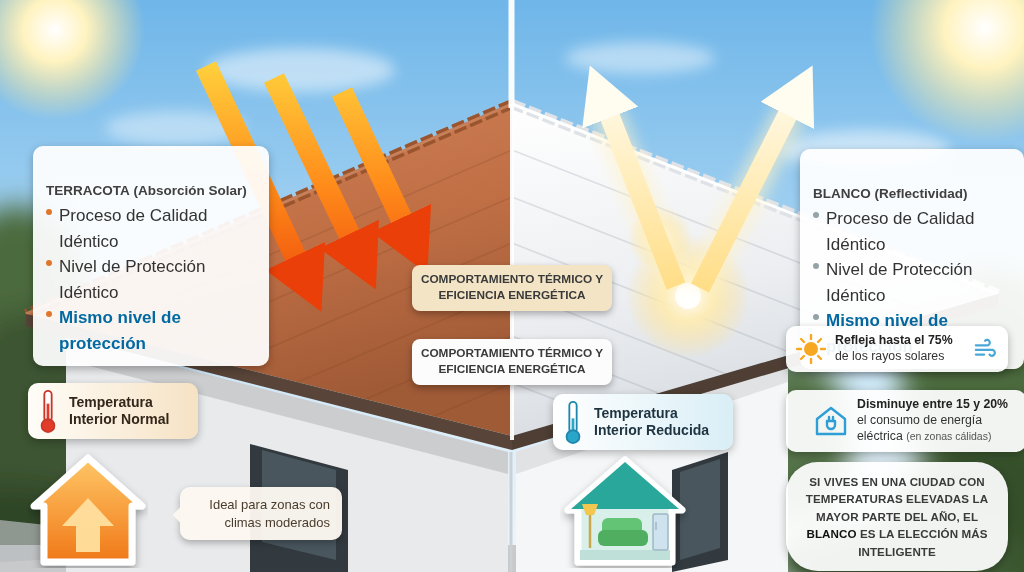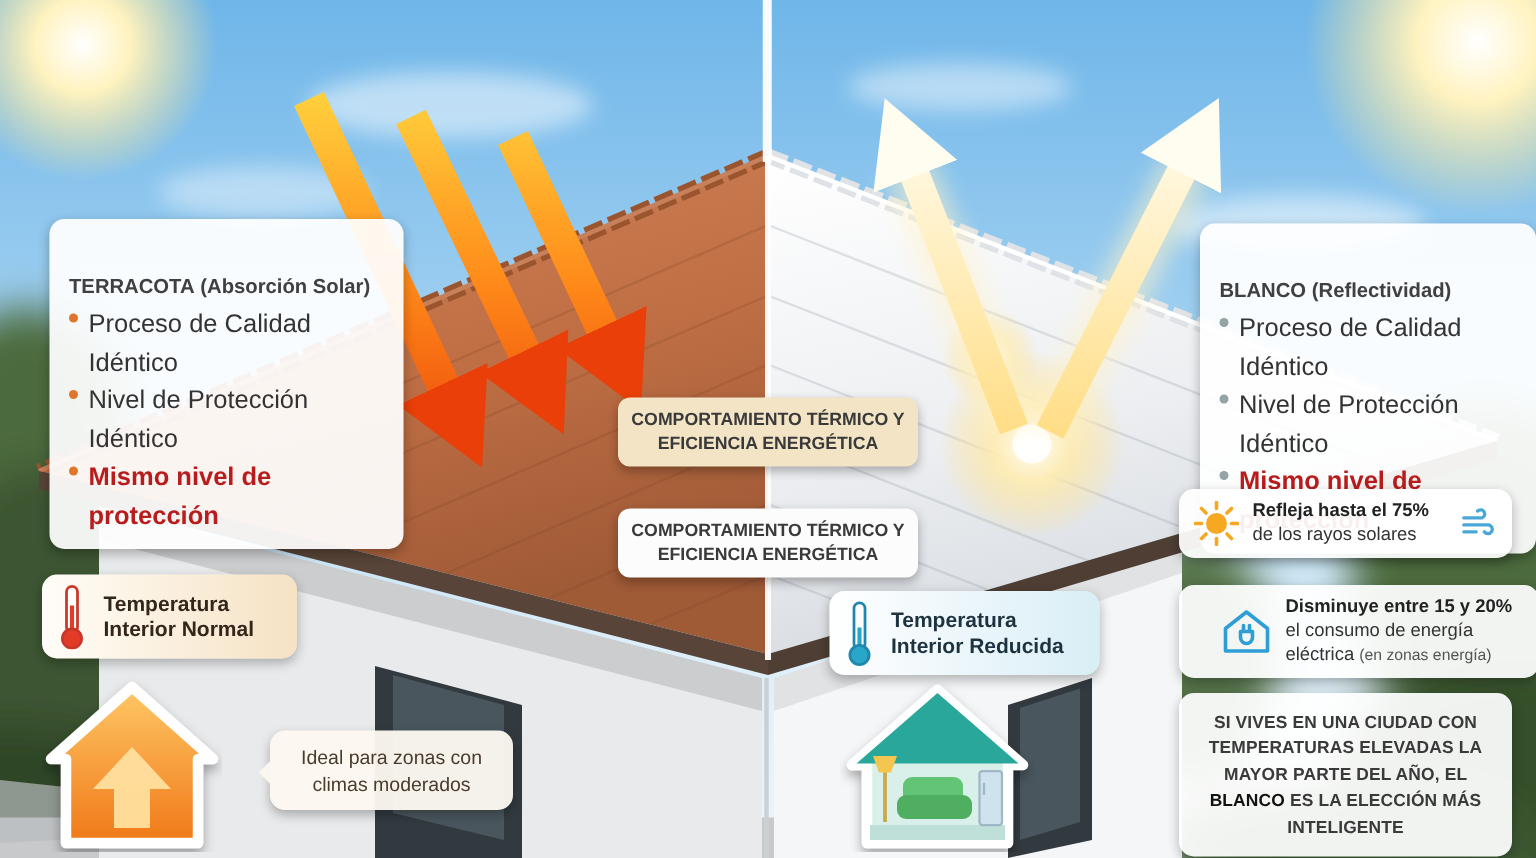--- a/index.html
+++ b/index.html
@@ -12,47 +12,47 @@
   
   .info-card{padding:9px 13px 10px 13px;}
   .info-title{font-size:13.5px;color:#404040;margin-bottom:5px;white-space:nowrap;margin-top:28px;}
   .info-title .t1{font-weight:800;}
   .info-title .t2{font-weight:700;}
   .bullet-row{display:flex;align-items:flex-start;gap:7px;font-size:17px;
               color:#333;line-height:1.5;}
   .bullet-dot{width:6px;height:6px;border-radius:50%;margin-top:6px;flex:0 0 6px;}
   .dot-orange{background:#e0762c;}
   .dot-gray{background:#93a3a6;}
-  .bullet-bold{font-weight:700;color:#b91c1c;}
+  .bullet-bold{font-weight:700;color:#0369a1;}
   
   .banner{left:50%;transform:translateX(-50%);width:190px;text-align:center;
           font-weight:700;font-size:11.8px;line-height:1.35;color:#3a3a3a;
           border-radius:8px;padding:7px 5px;box-shadow:0 3px 7px rgba(0,0,0,.3);}
   .banner-cream{background:#f3e4c6;}
   .banner-white{background:#fcfcfc;}
   
   .temp-chip{display:flex;align-items:center;gap:9px;padding:6px 12px 6px 8px;}
   .temp-chip-left{background:linear-gradient(90deg,#fffdf8,#f6e2c4);}
   .temp-chip-right{background:linear-gradient(90deg,#ffffff,#d9eef6);}
   .temp-text{font-size:14px;font-weight:700;color:#33261a;line-height:1.25;}
   .temp-chip-right .temp-text{color:#1e3340;}
   
   .callout{background:rgba(252,248,240,.96);border-radius:10px;padding:9px 12px;
-           font-size:13px;color:#4a3c2c;text-align:center;line-height:1.35;
+           font-size:13px;color:#4a3c2c;text-align:right;line-height:1.35;
            box-shadow:0 3px 7px rgba(0,0,0,.28);width:138px;}
   .callout:before{content:"";position:absolute;left:-5px;top:22px;width:12px;height:12px;
            background:rgba(252,248,240,.96);transform:rotate(45deg);}
   
   .fact{display:flex;align-items:center;gap:9px;padding:7px 10px;width:202px;}
   .fact-text{font-size:12.3px;color:#333;line-height:1.3;flex:1;}
   .fact-text .fb{font-weight:700;color:#222;display:block;}
   .fact-text .fn{display:block;}
   .fact-note{font-size:10.5px;color:#555;}
   .fact-city{width:198px;padding:11px 12px;text-align:center;font-size:11.6px;
-             font-weight:700;color:#3a3a3a;line-height:1.5;letter-spacing:.1px;}
+             font-weight:700;color:#3a3a3a;line-height:1.5;letter-spacing:.1px;border-radius:32px;}
   .fact-city strong{font-weight:900;color:#111;}
   .icon-box{flex:0 0 auto;display:flex;align-items:center;justify-content:center;}
 </style>
 </head>
 <body>
 
 <div id="stage">
 
   <svg id="scene" viewBox="0 0 1024 572" width="1024" height="572" aria-hidden="true">
     <defs>
@@ -329,21 +329,21 @@
         <path d="M13,17 h8 v4 a4,4 0 0 1 -8,0 Z"></path>
         <line x1="15" y1="13" x2="15" y2="17"></line>
         <line x1="19" y1="13" x2="19" y2="17"></line>
       </svg>
     </span>
     <span class="fact-text">
       <span class="fb">Disminuye entre 15 y 20%</span>
       <span class="fn">el consumo de energía</span>
       <span class="fn">
         <span>eléctrica</span>
-        <span class="fact-note">(en zonas energía)</span>
+        <span class="fact-note">(en zonas cálidas)</span>
       </span>
     </span>
   </div>
 
   <div class="overlay card fact-city" style="left:786px;top:462px;">
     <span>SI VIVES EN UNA CIUDAD CON TEMPERATURAS ELEVADAS LA MAYOR PARTE DEL AÑO, EL</span>
     <strong>BLANCO</strong>
     <span>ES LA ELECCIÓN MÁS INTELIGENTE</span>
   </div>
 

